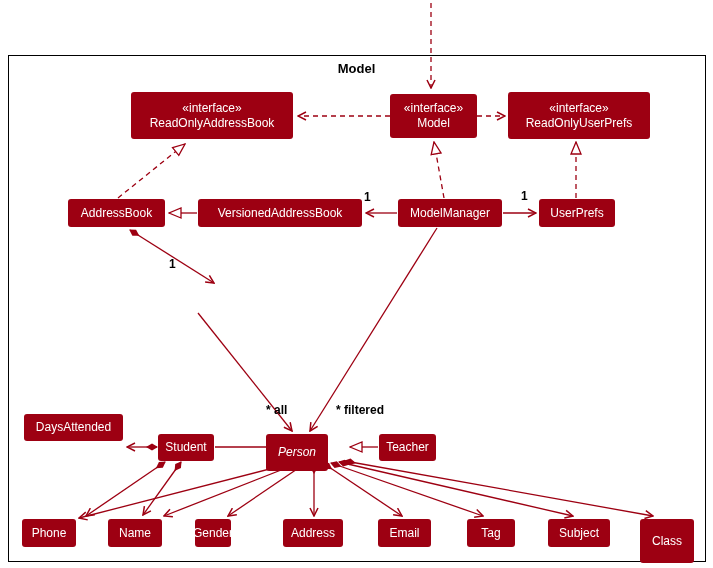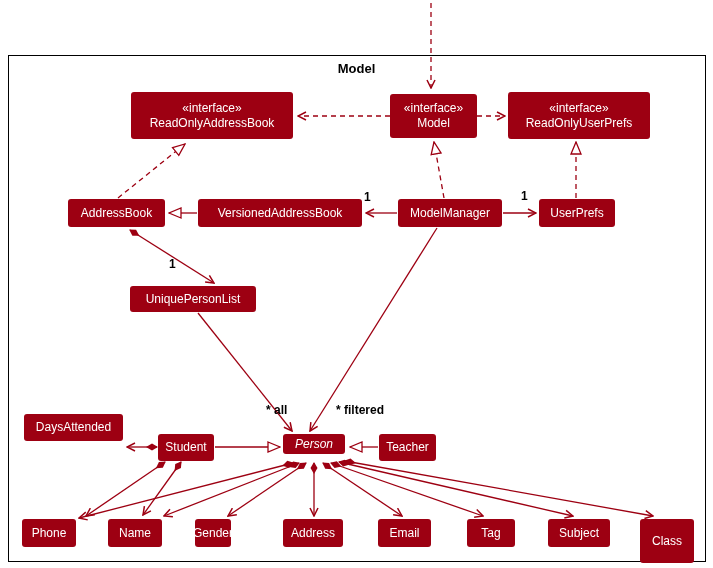--- a/index.html
+++ b/index.html
@@ -118,33 +118,30 @@
   </div>
 
   <div class="uml-box" style="left:398px;top:199px;width:104px;height:28px">
     <span class="cname">ModelManager</span>
   </div>
 
   <div class="uml-box" style="left:539px;top:199px;width:76px;height:28px">
     <span class="cname">UserPrefs</span>
   </div>
 
-  <div class="uml-box" style="left:130px;top:286px;width:126px;height:26px">
-    <span class="cname">UniquePersonList</span>
-  </div>
 
   <div class="uml-box" style="left:24px;top:414px;width:99px;height:27px">
     <span class="cname">DaysAttended</span>
   </div>
 
   <div class="uml-box" style="left:158px;top:434px;width:56px;height:27px">
     <span class="cname">Student</span>
   </div>
 
-  <div class="uml-box abstract" style="left:283px;top:434px;width:62px;height:20px">
+  <div class="uml-box abstract" style="left:266px;top:434px;width:62px;height:37px">
     <span class="cname">Person</span>
   </div>
 
   <div class="uml-box" style="left:379px;top:434px;width:57px;height:27px">
     <span class="cname">Teacher</span>
   </div>
 
   <div class="uml-box" style="left:22px;top:519px;width:54px;height:28px">
     <span class="cname">Phone</span>
   </div>

